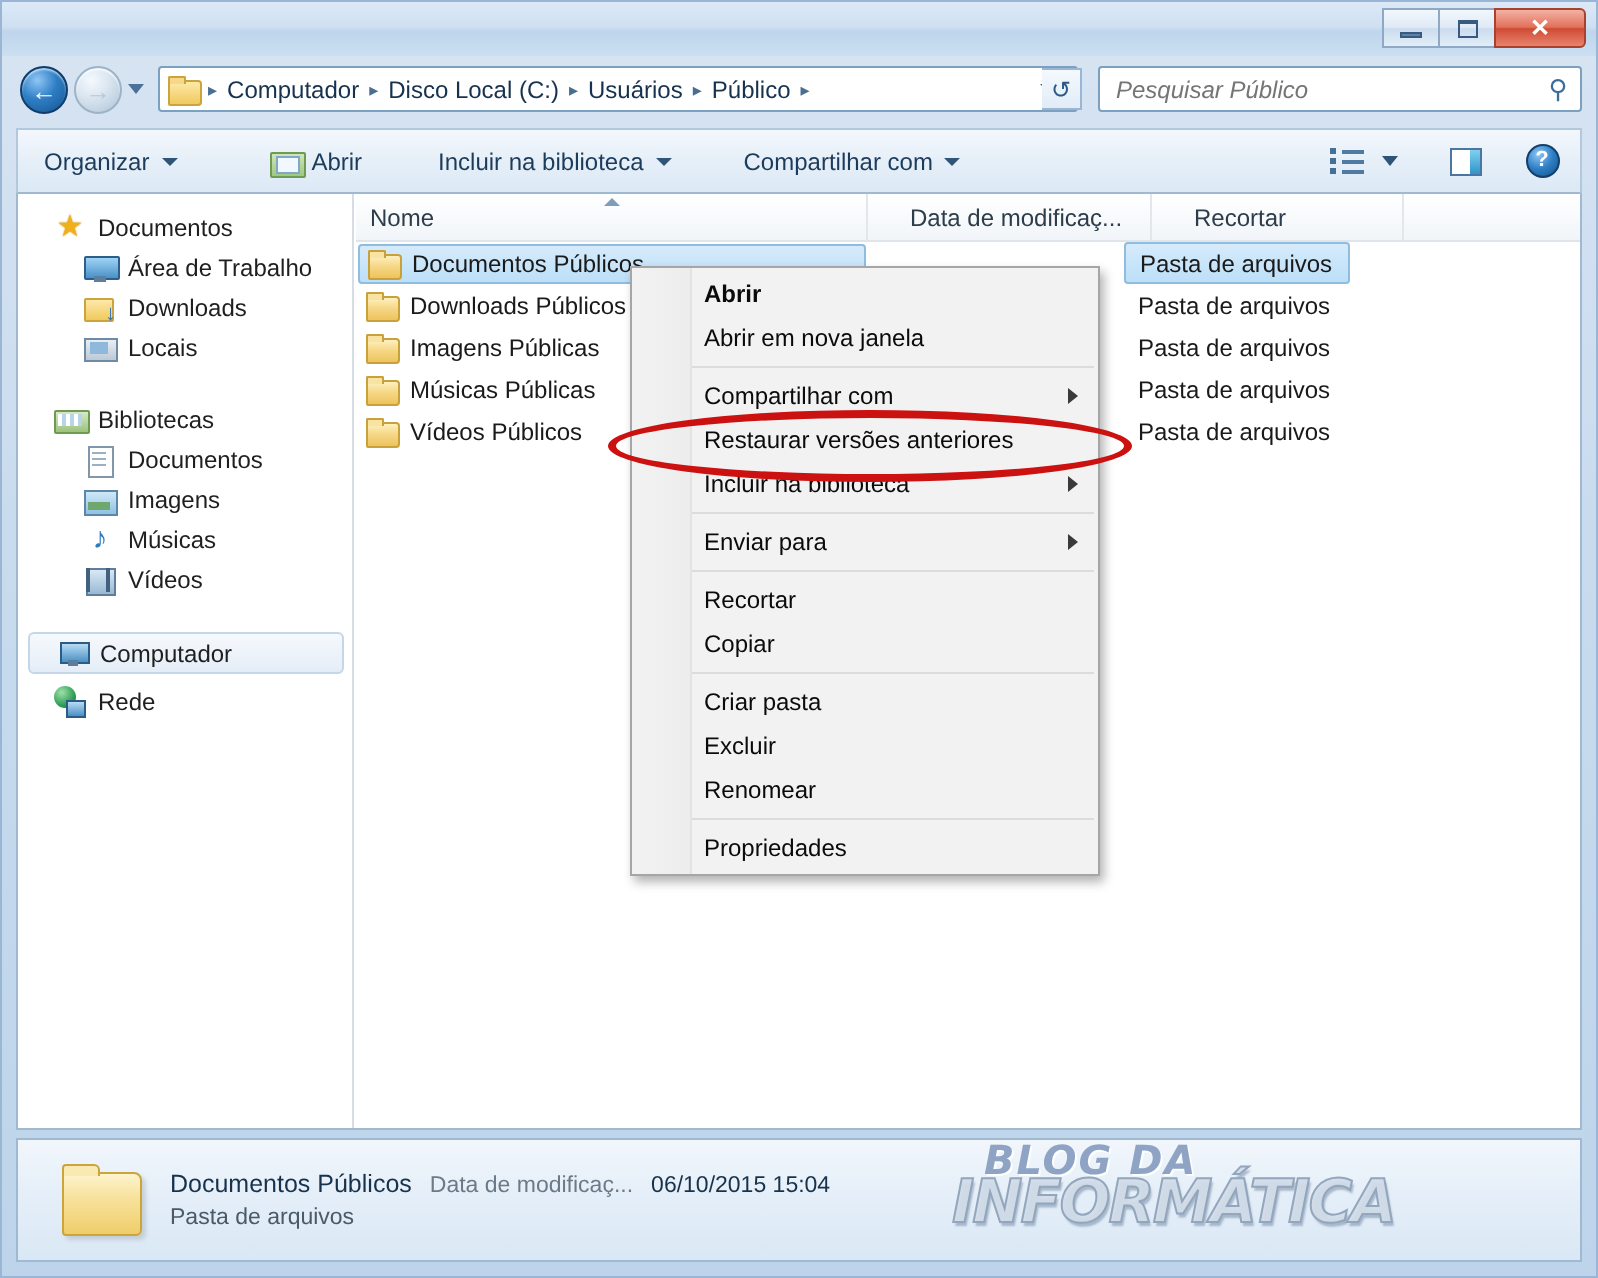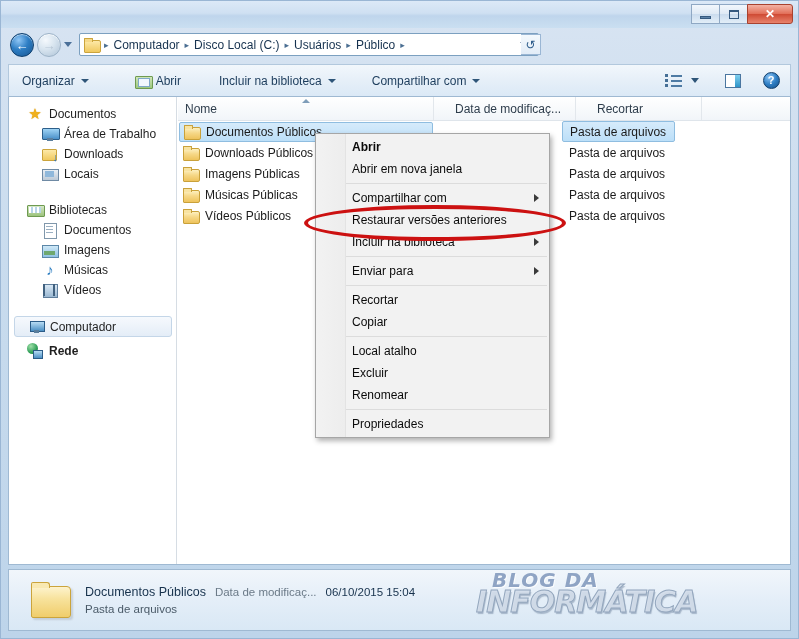--- a/index.html
+++ b/index.html
@@ -646,20 +646,24 @@
       <span class="crumb-sep">▸</span>
       <span class="crumb">Público</span>
       <span class="crumb-sep">▸</span>
       <div id="addr-dropdown"></div>
     </div>
 
     <div id="refresh-btn">
       <span>↺</span>
     </div>
 
+    <div id="search-box">
+      <input id="search-input" type="text" placeholder="Pesquisar Público" style="">
+      <span id="search-icon">⚲</span>
+    </div>
   </div>
 
   <div id="toolbar">
 
     <div class="tb-item">
       <span>Organizar</span>
       <span class="tb-caret"></span>
     </div>
 
     <div class="tb-item" style="margin-left:28px;">
@@ -747,21 +751,21 @@
         </div>
       </div>
 
       <div class="nav-group" style="margin-top:16px;">
         <div class="nav-row selected">
           <span class="nav-ico ico-computer"></span>
           <span>Computador</span>
         </div>
       </div>
 
-      <div class="nav-group" style="margin-top:0;font-weight:bold;">
+      <div class="nav-group" style="margin-top:0;">
         <div class="nav-row">
           <span class="nav-ico ico-network"></span>
           <span>Rede</span>
         </div>
       </div>
 
     </div>
 
     <div id="filelist">
 
@@ -896,21 +900,21 @@
     </div>
     <div class="ctx-sep"></div>
     <div class="ctx-item">
       <span>Recortar</span>
     </div>
     <div class="ctx-item">
       <span>Copiar</span>
     </div>
     <div class="ctx-sep"></div>
     <div class="ctx-item">
-      <span>Local atalho</span>
+      <span>Criar pasta</span>
     </div>
     <div class="ctx-item">
       <span>Excluir</span>
     </div>
     <div class="ctx-item">
       <span>Renomear</span>
     </div>
     <div class="ctx-sep"></div>
     <div class="ctx-item">
       <span>Propriedades</span>

